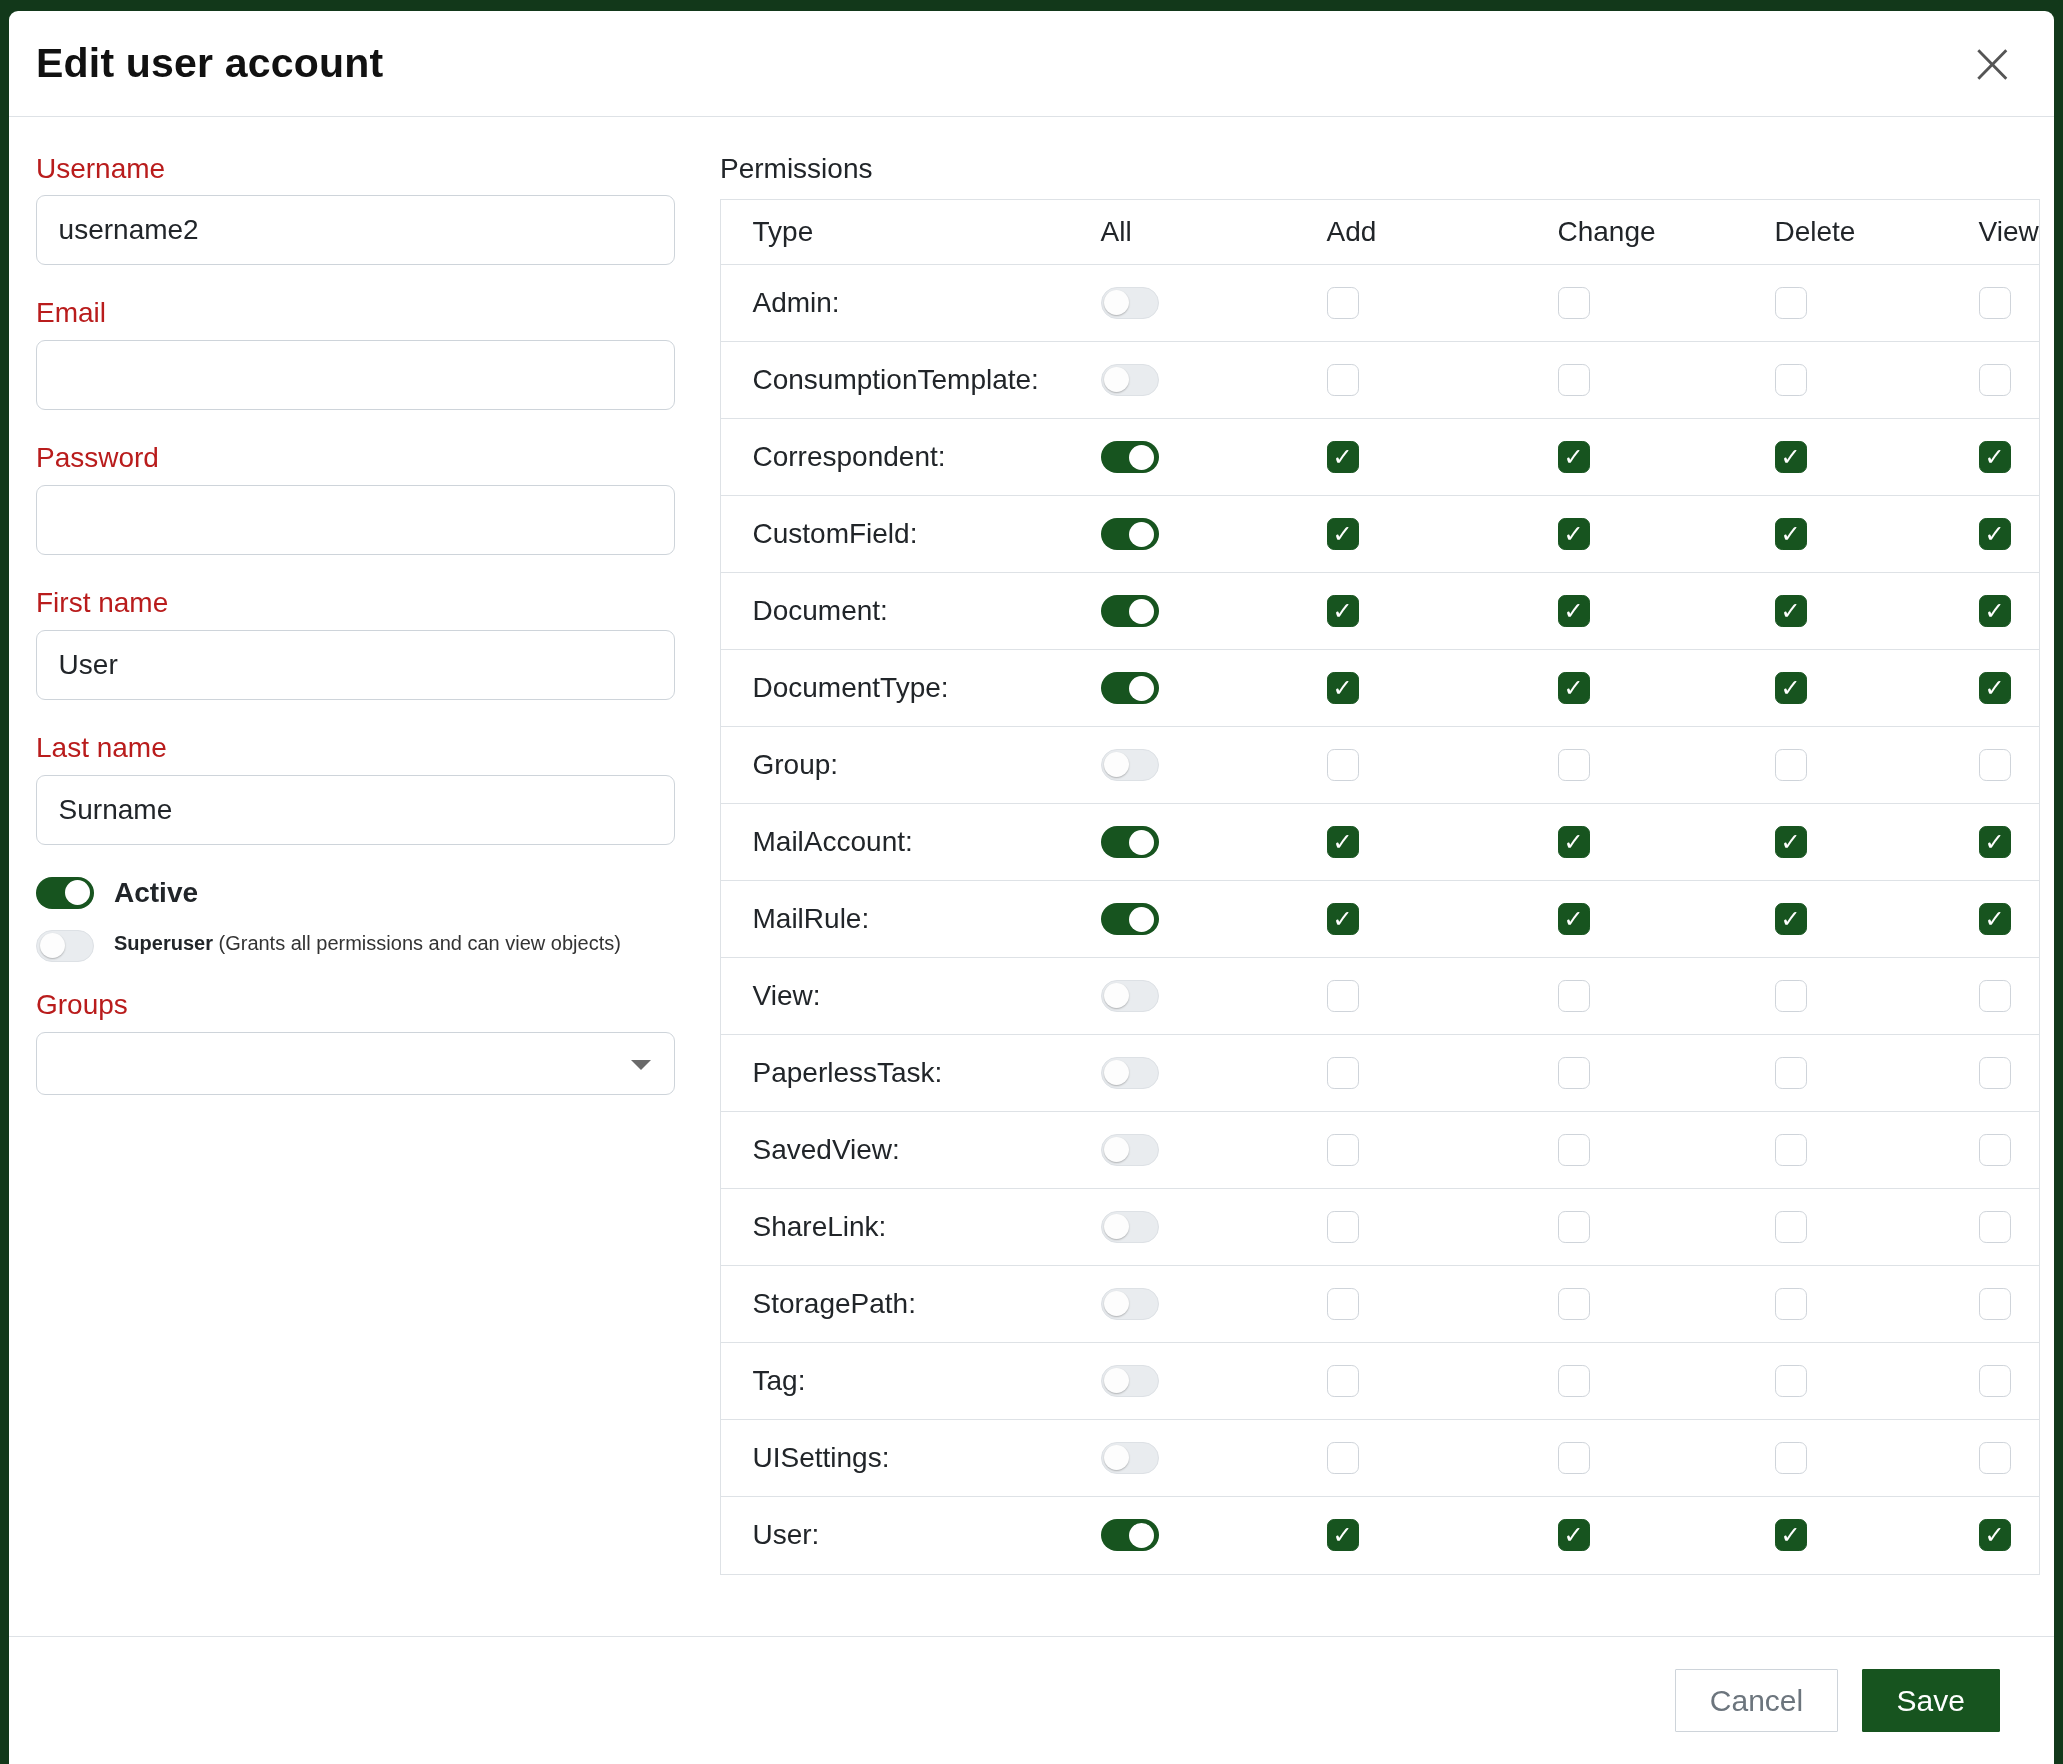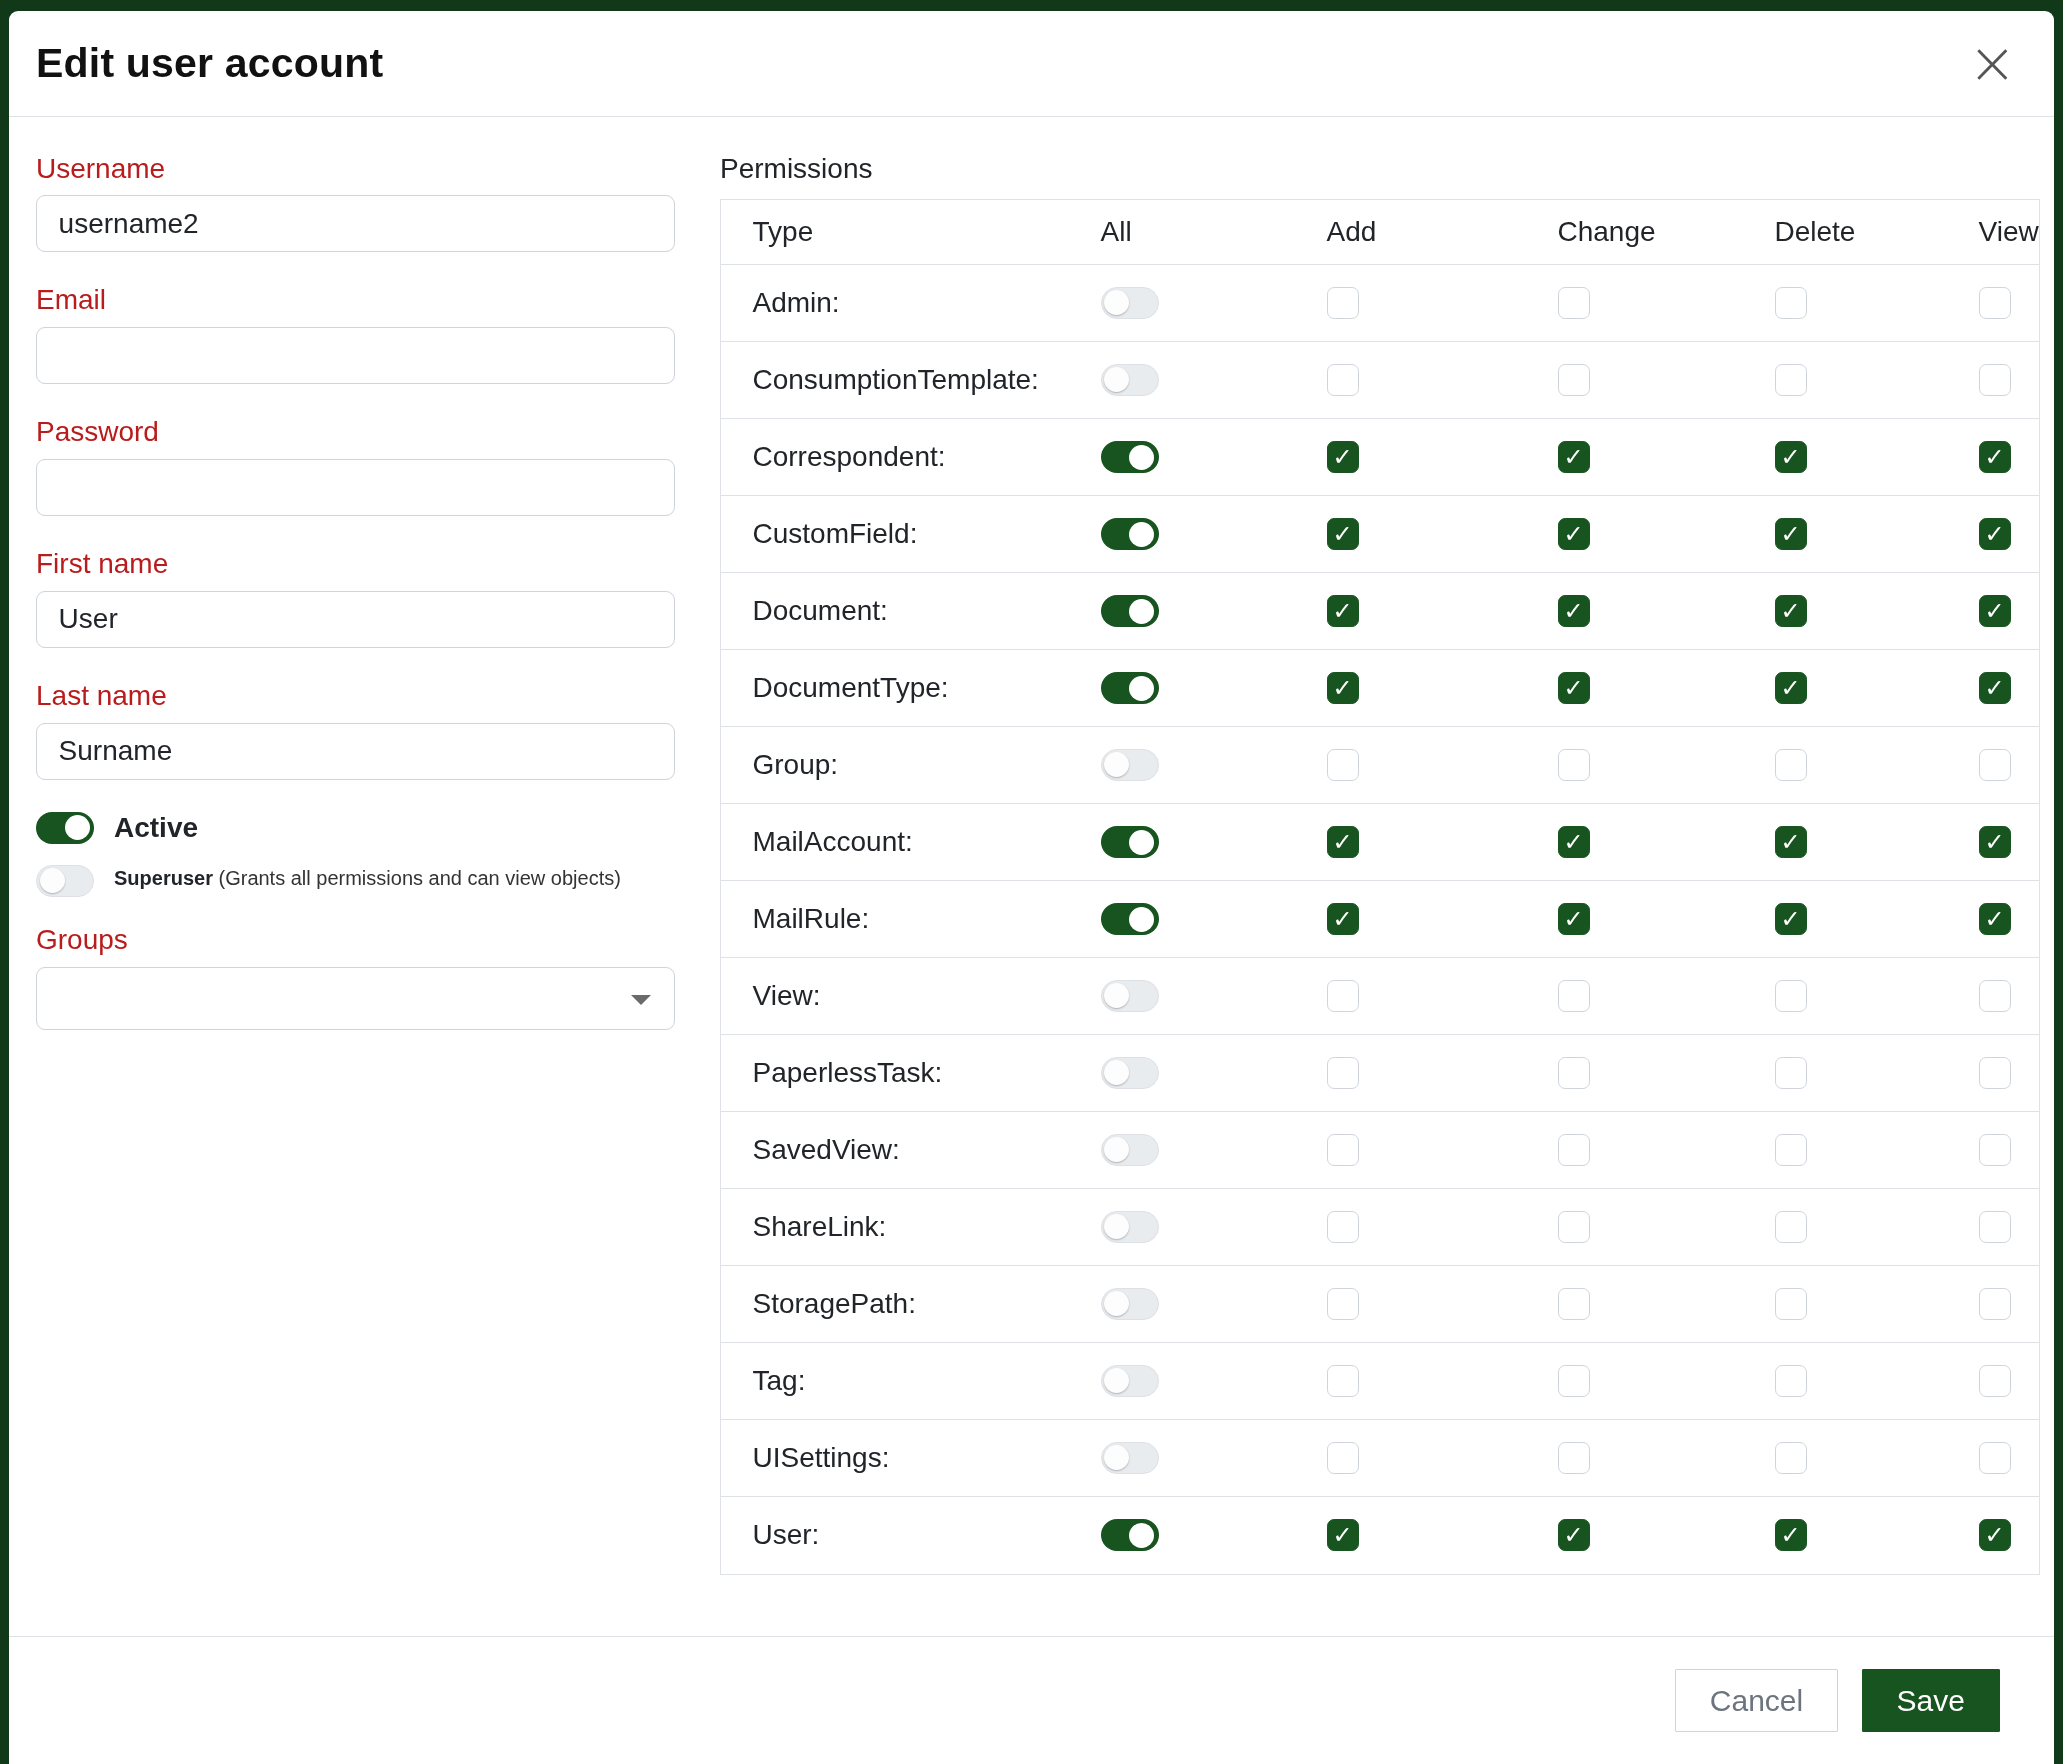--- a/index.html
+++ b/index.html
@@ -40,21 +40,21 @@
     display:flex;gap:45px;padding:36px 27px 27px 27px;flex:1 1 auto;
   }
   .left-col{width:639px;flex:0 0 auto;}
   .right-col{flex:1 1 auto;}
 
   .form-group{margin-bottom:32px;}
   .form-group label{
     display:block;font-size:28px;margin-bottom:10.8px;color:#b91c1c;
   }
   .form-group input{
-    width:100%;height:57px;border:1.8px solid var(--border);border-radius:9px;
+    width:100%;height:70px;border:1.8px solid var(--border);border-radius:9px;
     font-size:28px;padding:0 21.6px;color:#212529;outline:none;
     font-family:"Liberation Sans","DejaVu Sans",sans-serif;background:#fff;
   }
 
   
   .switch{
     width:58px;height:32px;border-radius:16px;position:relative;flex:0 0 auto;
     cursor:pointer;
   }
   .switch.on{background:var(--accent);}

